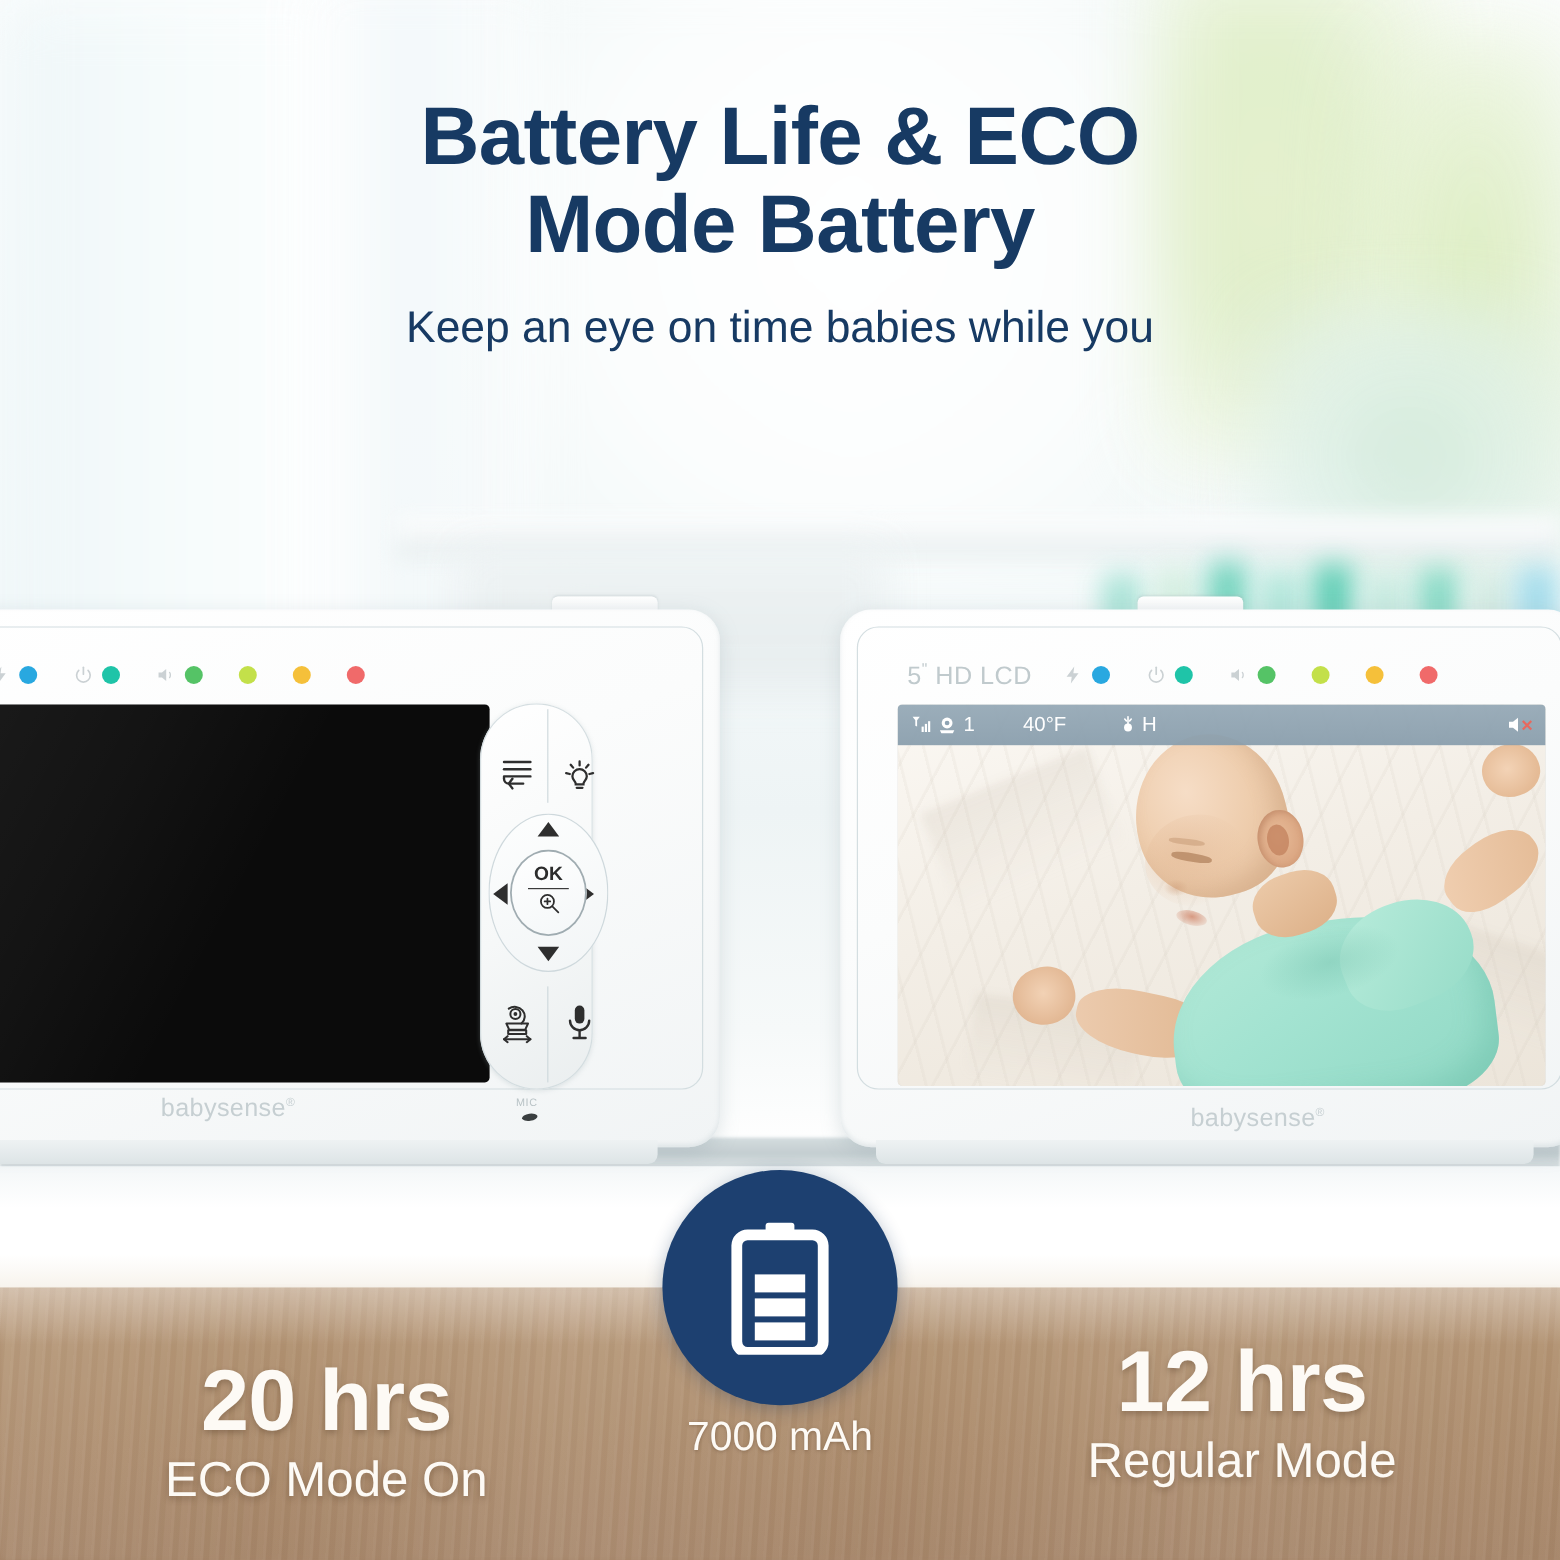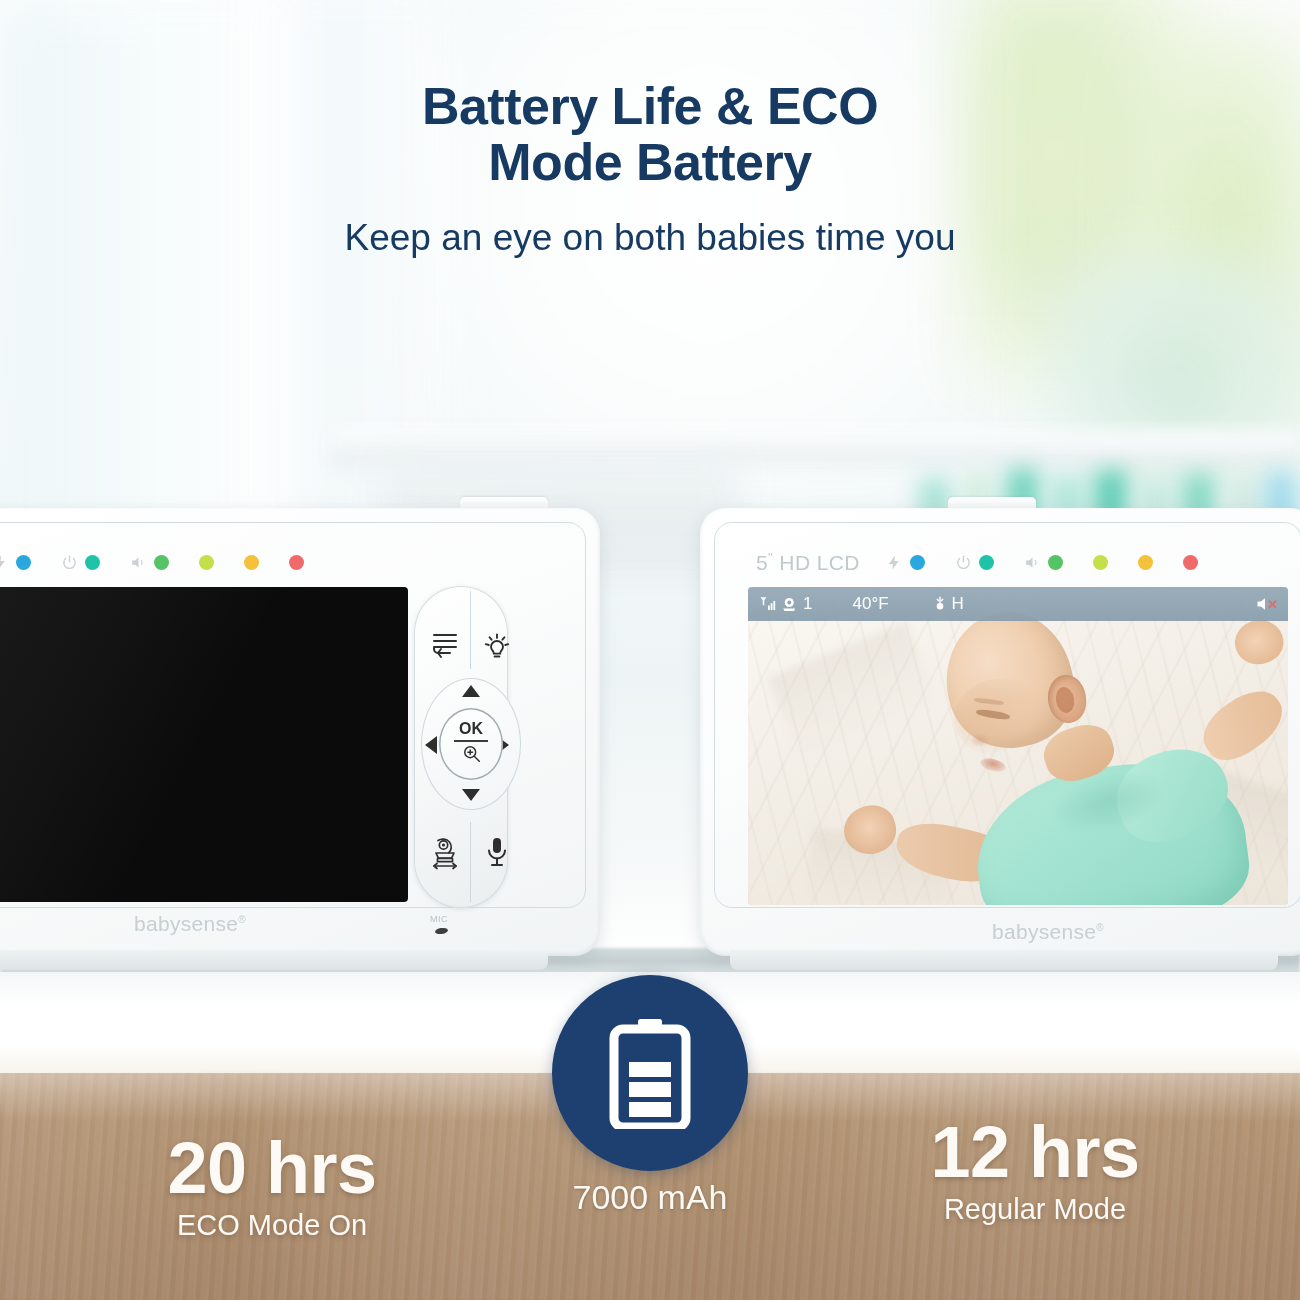--- a/index.html
+++ b/index.html
@@ -134,21 +134,21 @@
   }
 
   
   .headline-wrap {
     position: absolute;
     left: 0; top: 78px; width: 1300px;
     text-align: center;
     z-index: 12;
   }
   .headline {
-    font-size: 52px;
+    font-size: 68px;
     line-height: 1.08;
     font-weight: 700;
     color: #173a63;
     letter-spacing: -0.5px;
   }
   .headline .hl-line { display: block; }
   .subline {
     margin-top: 22px;
     font-size: 37px;
     line-height: 1.42;
@@ -393,21 +393,21 @@
     position: absolute;
     left: 300px; top: 186px; width: 120px; height: 58px;
     background: radial-gradient(ellipse at 50% 50%, rgba(105,185,164,.35), rgba(105,185,164,0) 70%);
     border-radius: 50%;
     transform: rotate(-14deg);
   }
 
   
   .ctrl-pad {
     position: absolute;
-    left: 466px; top: 78px;
+    left: 452px; top: 78px;
     width: 94px; height: 322px;
     z-index: 4;
   }
   .ctrl-shell {
     position: absolute; inset: 0;
     background: linear-gradient(150deg, #ffffff 0%, #f6f8f8 55%, #eaeeef 100%);
     border-radius: 57px;
     box-shadow:
       inset 0 0 0 1px rgba(208,218,222,.9),
       0 1px 4px rgba(160,175,180,.3);
@@ -537,21 +537,21 @@
   .stat-left  { left: 42px;  top: 1116px; width: 460px; margin-top: 16px; }
   .stat-right { left: 800px; top: 1116px; width: 470px; }
   .stat-value {
     font-size: 72px;
     font-weight: 700;
     line-height: 1.0;
     letter-spacing: -0.5px;
     text-shadow: 0 2px 5px rgba(85,60,40,.38);
   }
   .stat-label {
-    font-size: 29px;
+    font-size: 41px;
     font-weight: 400;
     line-height: 1.22;
     margin-top: 4px;
     text-shadow: 0 2px 5px rgba(85,60,40,.38);
   }
 </style>
 </head>
 <body>
 
 <div id="stage">
@@ -582,21 +582,21 @@
   <div class="wood"></div>
   <div class="wood-grain"></div>
   <div class="wood-top-sheen"></div>
 
   <div class="headline-wrap">
     <h1 class="headline">
       <span class="hl-line">Battery Life &amp; ECO</span>
       <span class="hl-line">Mode Battery</span>
     </h1>
     <p class="subline">
-      <span class="sub-line">Keep an eye on both babies time you</span>
+      <span class="sub-line">Keep an eye on time babies while you</span>
     </p>
   </div>
 
   <div class="monitor mon-left">
     <div class="mon-nub"></div>
     <div class="mon-body"></div>
     <div class="mon-inner-ridge"></div>
 
     <div class="led-strip">
       <div class="led-group">

